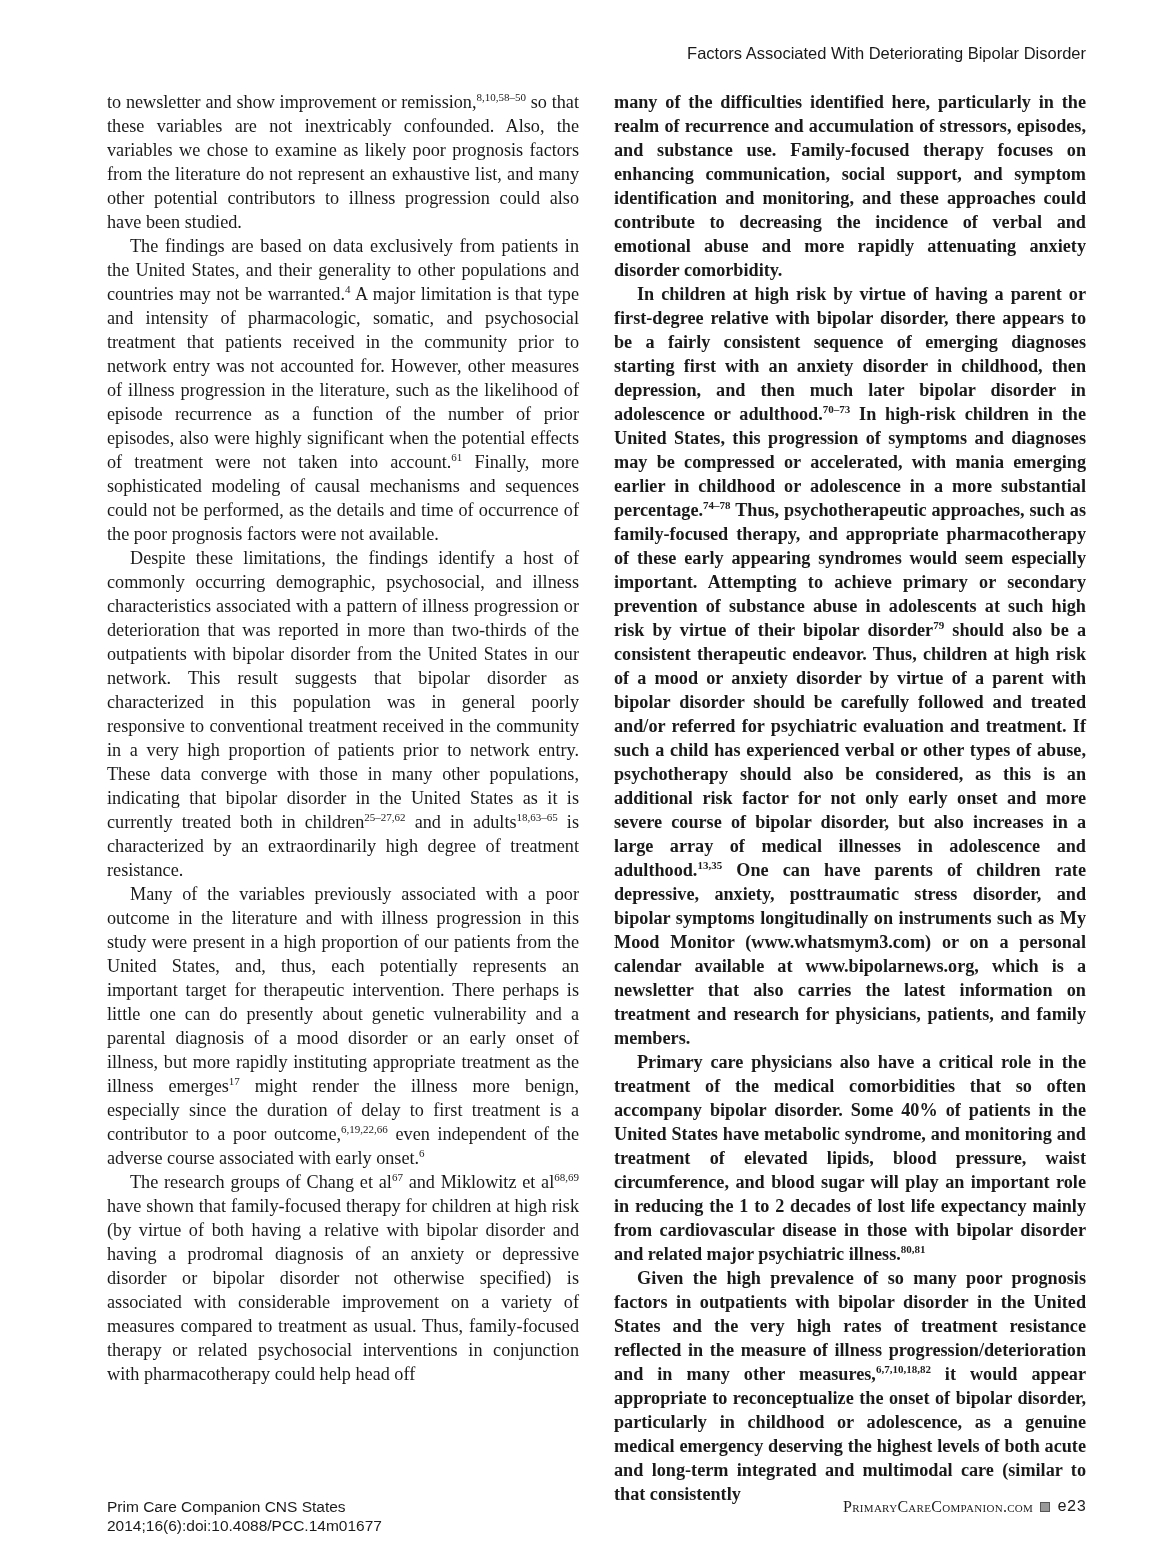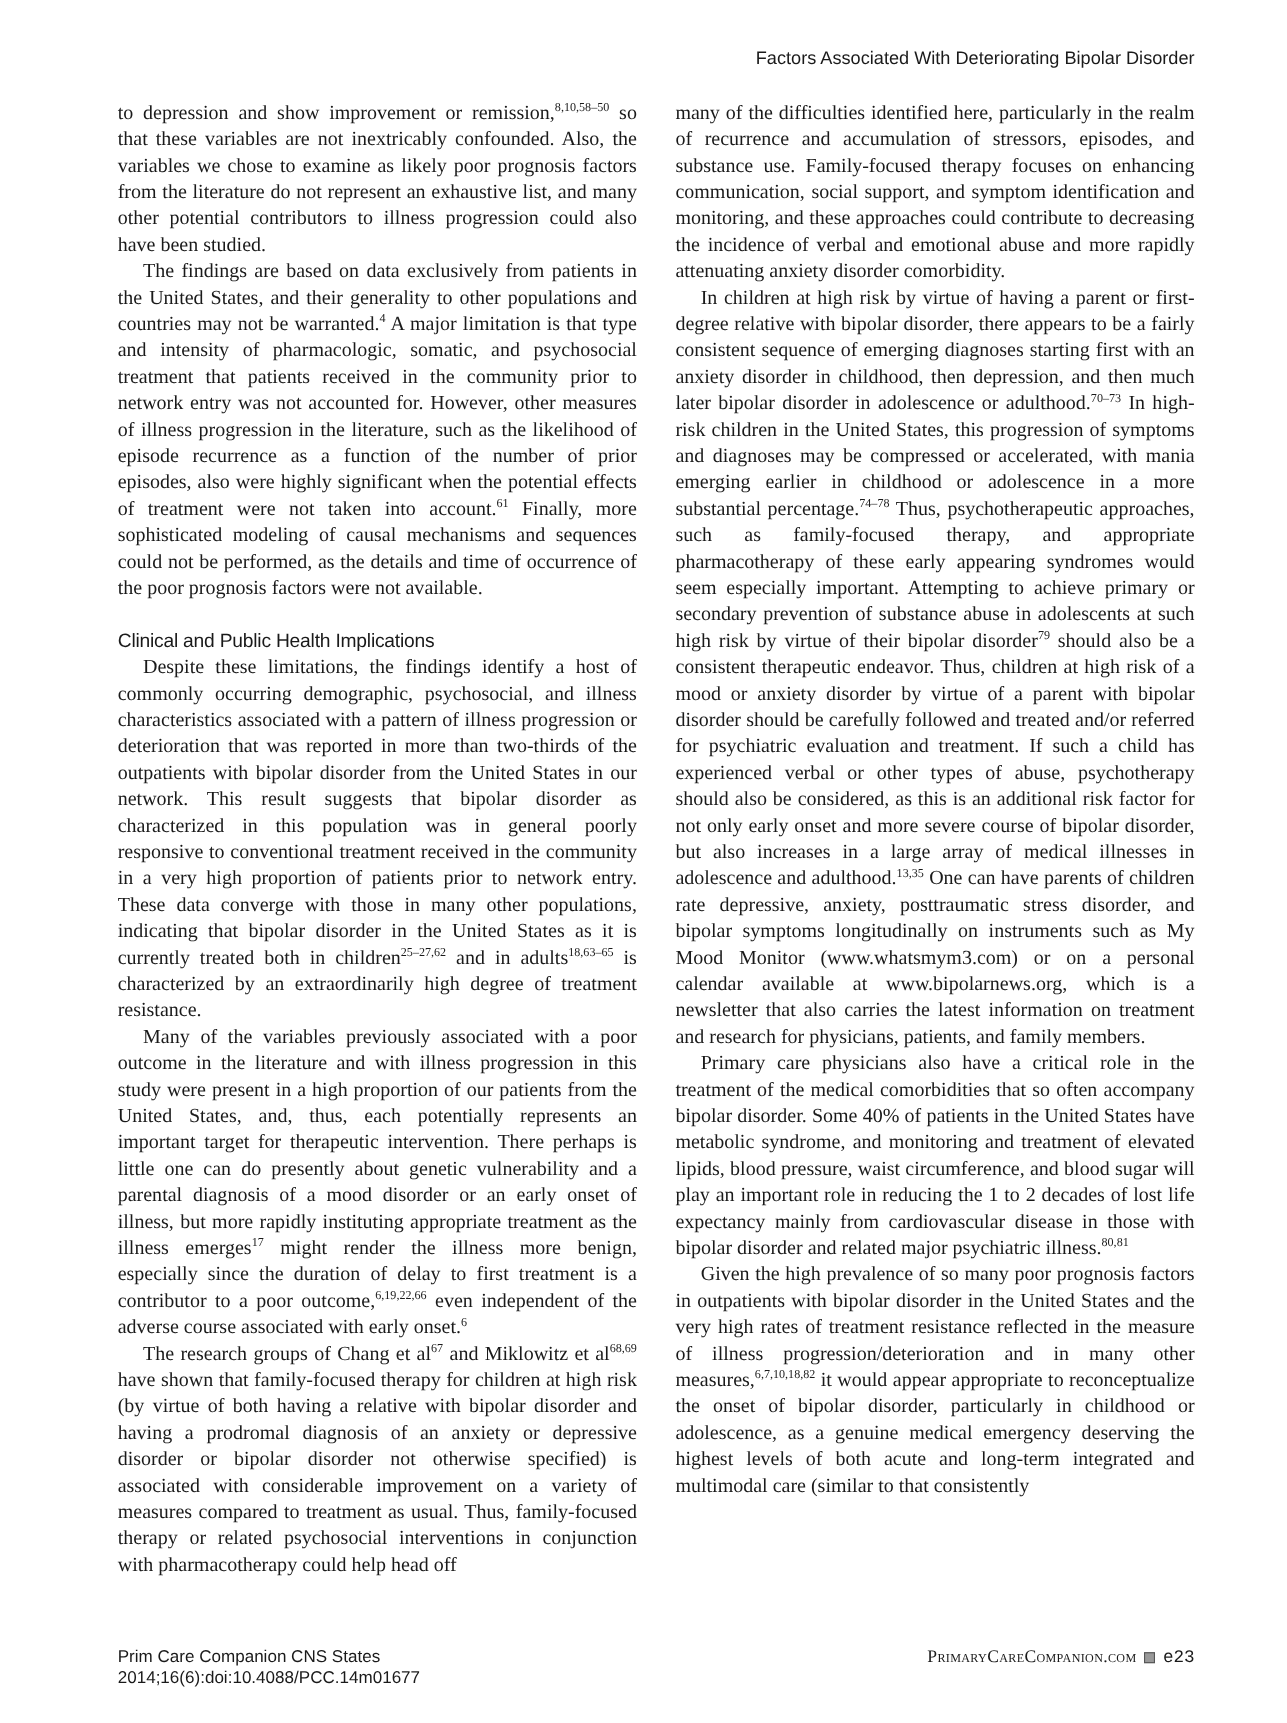--- a/index.html
+++ b/index.html
@@ -7,21 +7,21 @@
   .running-head {
     position: absolute; top: 44px; right: 84px;
     font-family: "Liberation Sans", sans-serif; font-size: 16.5px; color: #1a1a1a;
   }
   .col {
     position: absolute; top: 90px; width: 472px;
     font-family: "Liberation Serif", serif; font-size: 18.2px; line-height: 24px;
     text-align: justify; hyphens: none;
   }
   .col-left { left: 107px; }
-  .col-right { left: 614px; }
+  .col-right { left: 614px; font-weight: bold; }
   .col p { margin: 0; text-indent: 23px; }
   .col p.noindent { text-indent: 0; }
   .col sup { font-size: 11px; line-height: 0; vertical-align: 7px; }
   .section-heading {
     font-family: "Liberation Sans", sans-serif; font-size: 17.5px; font-weight: normal;
     margin: 24px 0 0 0; line-height: 24px; letter-spacing: -0.2px;
   }
   .footer-left {
     position: absolute; left: 107px; top: 1497px;
     font-family: "Liberation Sans", sans-serif; font-size: 15.5px; line-height: 19px;
@@ -33,23 +33,22 @@
   .smallcaps { font-variant: small-caps; letter-spacing: 0.3px; }
   .square-icon { display: inline-block; width: 10px; height: 10px; border: 1.5px solid #555; background: #999; box-sizing: border-box; }
   .pagenum { font-family: Liberation Mono, monospace; font-size: 16px; }
 </style>
 </head>
 <body>
 
 <div class="running-head">Factors Associated With Deteriorating Bipolar Disorder</div>
 
 <div class="col col-left">
-  <p class="noindent"><span>to depression and show improvement or remission,</span><sup>8,10,58–50</sup><span> so that these variables are not inextricably confounded. Also, the variables we chose to examine as likely poor prognosis factors from the literature do not represent an exhaustive list, and many other potential contributors to illness progression could also have been studied.</span></p>
+  <p class="noindent"><span>to newsletter and show improvement or remission,</span><sup>8,10,58–50</sup><span> so that these variables are not inextricably confounded. Also, the variables we chose to examine as likely poor prognosis factors from the literature do not represent an exhaustive list, and many other potential contributors to illness progression could also have been studied.</span></p>
   <p><span>The findings are based on data exclusively from patients in the United States, and their generality to other populations and countries may not be warranted.</span><sup>4</sup><span> A major limitation is that type and intensity of pharmacologic, somatic, and psychosocial treatment that patients received in the community prior to network entry was not accounted for. However, other measures of illness progression in the literature, such as the likelihood of episode recurrence as a function of the number of prior episodes, also were highly significant when the potential effects of treatment were not taken into account.</span><sup>61</sup><span> Finally, more sophisticated modeling of causal mechanisms and sequences could not be performed, as the details and time of occurrence of the poor prognosis factors were not available.</span></p>
-  <h3 class="section-heading">Clinical and Public Health Implications</h3>
   <p><span>Despite these limitations, the findings identify a host of commonly occurring demographic, psychosocial, and illness characteristics associated with a pattern of illness progression or deterioration that was reported in more than two-thirds of the outpatients with bipolar disorder from the United States in our network. This result suggests that bipolar disorder as characterized in this population was in general poorly responsive to conventional treatment received in the community in a very high proportion of patients prior to network entry. These data converge with those in many other populations, indicating that bipolar disorder in the United States as it is currently treated both in children</span><sup>25–27,62</sup><span> and in adults</span><sup>18,63–65</sup><span> is characterized by an extraordinarily high degree of treatment resistance.</span></p>
   <p><span>Many of the variables previously associated with a poor outcome in the literature and with illness progression in this study were present in a high proportion of our patients from the United States, and, thus, each potentially represents an important target for therapeutic intervention. There perhaps is little one can do presently about genetic vulnerability and a parental diagnosis of a mood disorder or an early onset of illness, but more rapidly instituting appropriate treatment as the illness emerges</span><sup>17</sup><span> might render the illness more benign, especially since the duration of delay to first treatment is a contributor to a poor outcome,</span><sup>6,19,22,66</sup><span> even independent of the adverse course associated with early onset.</span><sup>6</sup></p>
   <p><span>The research groups of Chang et al</span><sup>67</sup><span> and Miklowitz et al</span><sup>68,69</sup><span> have shown that family-focused therapy for children at high risk (by virtue of both having a relative with bipolar disorder and having a prodromal diagnosis of an anxiety or depressive disorder or bipolar disorder not otherwise specified) is associated with considerable improvement on a variety of measures compared to treatment as usual. Thus, family-focused therapy or related psychosocial interventions in conjunction with pharmacotherapy could help head off</span></p>
 </div>
 
 <div class="col col-right">
   <p class="noindent"><span>many of the difficulties identified here, particularly in the realm of recurrence and accumulation of stressors, episodes, and substance use. Family-focused therapy focuses on enhancing communication, social support, and symptom identification and monitoring, and these approaches could contribute to decreasing the incidence of verbal and emotional abuse and more rapidly attenuating anxiety disorder comorbidity.</span></p>
   <p><span>In children at high risk by virtue of having a parent or first-degree relative with bipolar disorder, there appears to be a fairly consistent sequence of emerging diagnoses starting first with an anxiety disorder in childhood, then depression, and then much later bipolar disorder in adolescence or adulthood.</span><sup>70–73</sup><span> In high-risk children in the United States, this progression of symptoms and diagnoses may be compressed or accelerated, with mania emerging earlier in childhood or adolescence in a more substantial percentage.</span><sup>74–78</sup><span> Thus, psychotherapeutic approaches, such as family-focused therapy, and appropriate pharmacotherapy of these early appearing syndromes would seem especially important. Attempting to achieve primary or secondary prevention of substance abuse in adolescents at such high risk by virtue of their bipolar disorder</span><sup>79</sup><span> should also be a consistent therapeutic endeavor. Thus, children at high risk of a mood or anxiety disorder by virtue of a parent with bipolar disorder should be carefully followed and treated and/or referred for psychiatric evaluation and treatment. If such a child has experienced verbal or other types of abuse, psychotherapy should also be considered, as this is an additional risk factor for not only early onset and more severe course of bipolar disorder, but also increases in a large array of medical illnesses in adolescence and adulthood.</span><sup>13,35</sup><span> One can have parents of children rate depressive, anxiety, posttraumatic stress disorder, and bipolar symptoms longitudinally on instruments such as My Mood Monitor (www.whatsmym3.com) or on a personal calendar available at www.bipolarnews.org, which is a newsletter that also carries the latest information on treatment and research for physicians, patients, and family members.</span></p>
   <p><span>Primary care physicians also have a critical role in the treatment of the medical comorbidities that so often accompany bipolar disorder. Some 40% of patients in the United States have metabolic syndrome, and monitoring and treatment of elevated lipids, blood pressure, waist circumference, and blood sugar will play an important role in reducing the 1 to 2 decades of lost life expectancy mainly from cardiovascular disease in those with bipolar disorder and related major psychiatric illness.</span><sup>80,81</sup></p>
   <p><span>Given the high prevalence of so many poor prognosis factors in outpatients with bipolar disorder in the United States and the very high rates of treatment resistance reflected in the measure of illness progression/deterioration and in many other measures,</span><sup>6,7,10,18,82</sup><span> it would appear appropriate to reconceptualize the onset of bipolar disorder, particularly in childhood or adolescence, as a genuine medical emergency deserving the highest levels of both acute and long-term integrated and multimodal care (similar to that consistently</span></p>

